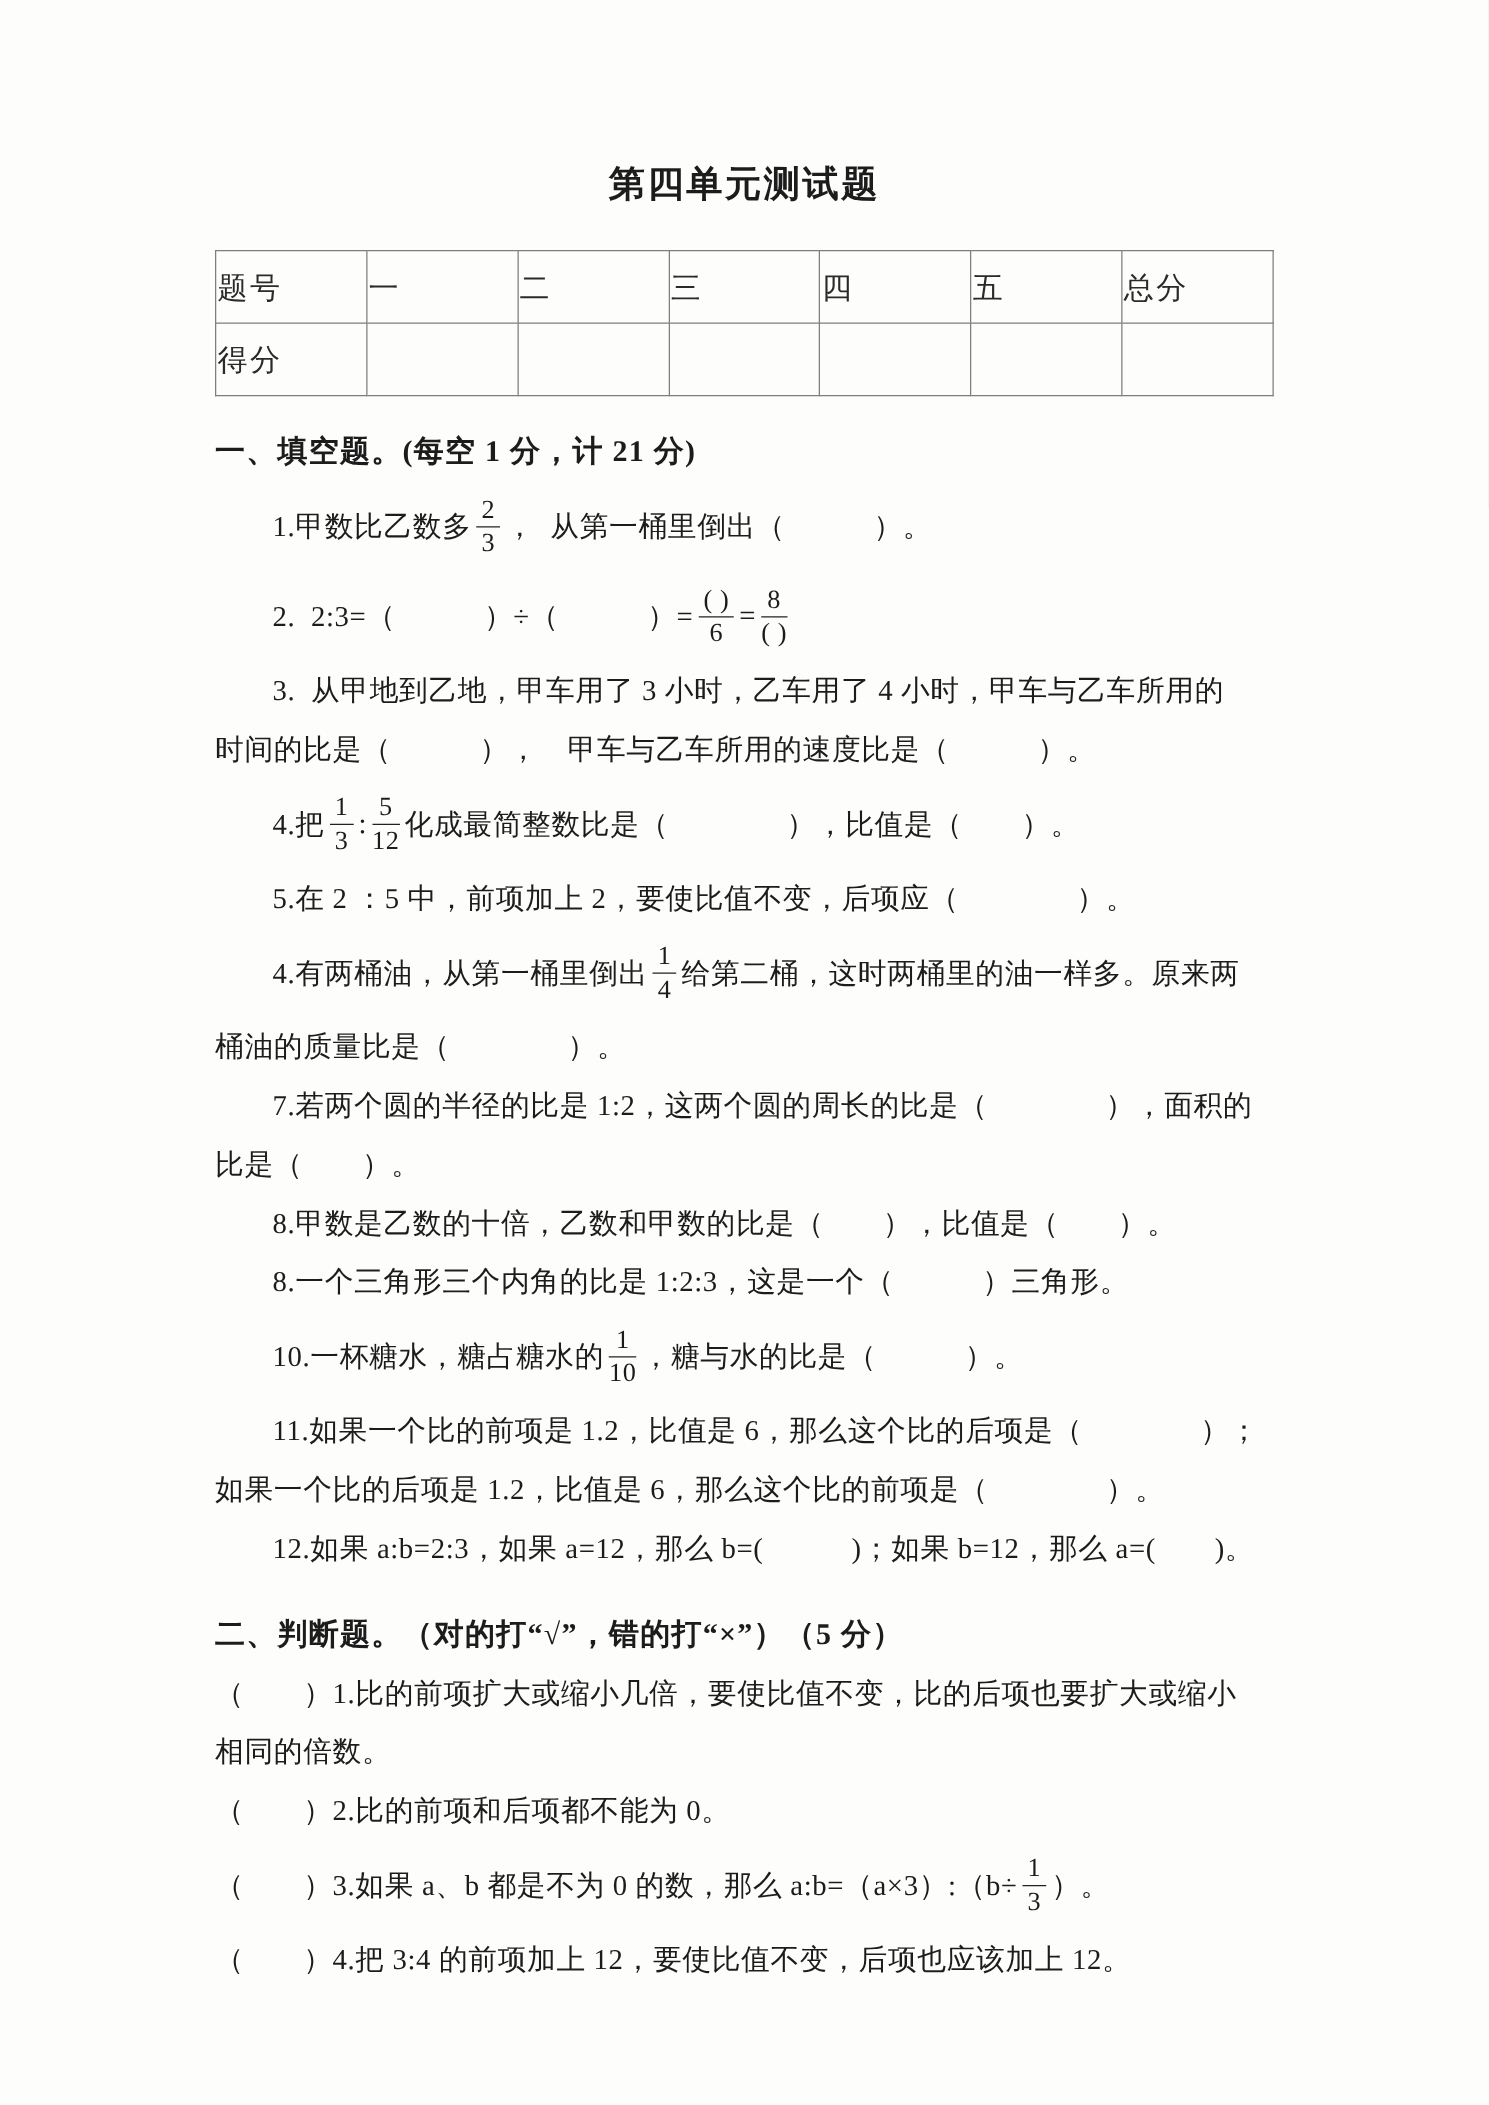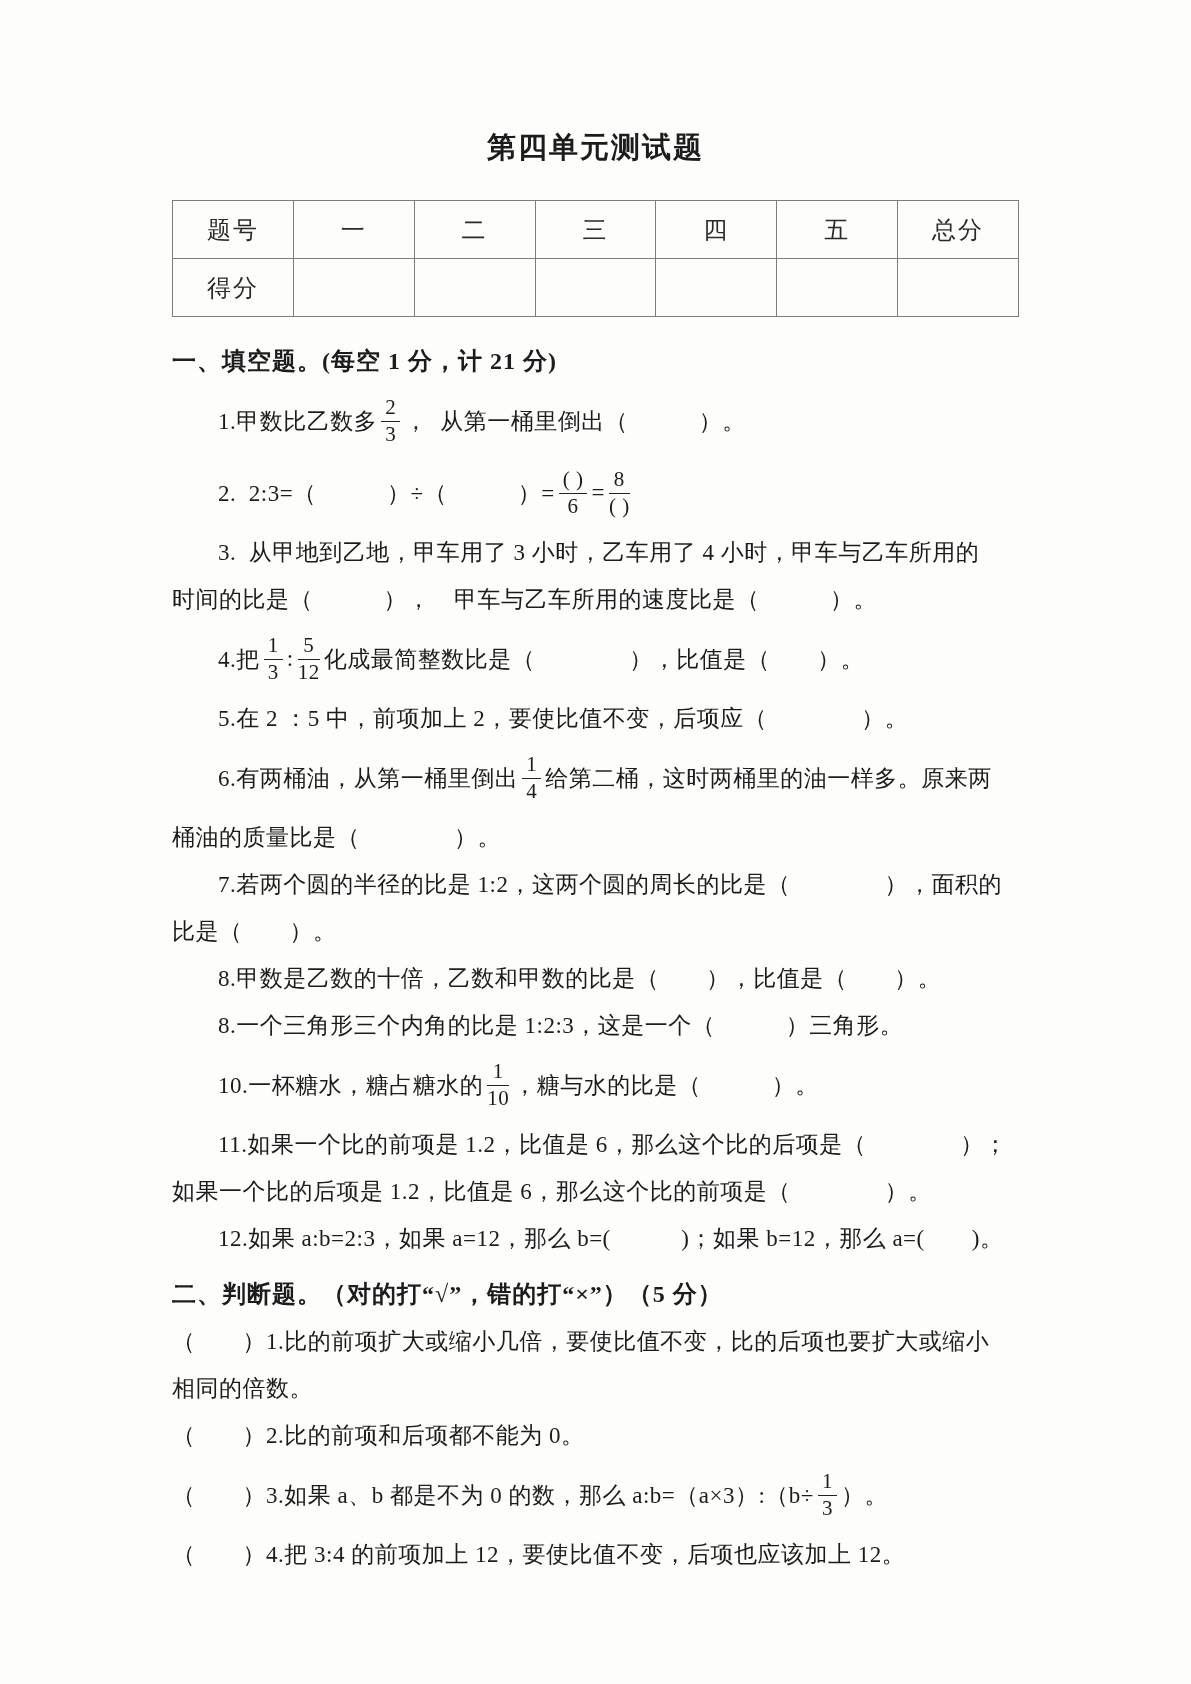--- a/index.html
+++ b/index.html
@@ -23,33 +23,33 @@
   }
   table.score-table {
     width:100%;
     border-collapse:collapse;
     table-layout:fixed;
     font-size:24px;
   }
   table.score-table td {
     border:1px solid #7e7e7e;
     height:55px;
-    text-align:center;
+    text-align:left;
     letter-spacing:2px;
     color:#2a2a2a;
     background:#fdfdfb;
   }
   .section-heading {
     font-size:24px;
     font-weight:700;
     letter-spacing:1px;
     margin:28px 0 8px 0;
     white-space:pre;
   }
-  .section-heading.second { margin-top:16px; }
+  .section-heading.second { margin-top:29px; }
   .questions { }
   .line {
     display:flex;
     align-items:center;
     white-space:pre;
     font-size:23px;
     height:47px;
     letter-spacing:0.5px;
   }
   .line.tall { height:72px; }
@@ -98,21 +98,21 @@
 
   <div id="sections">
       <div class="section-heading">一、填空题。(每空 1 分，计 21 分)</div>
       <div class="questions">
         <div class="line tall indent"><span class="seg">1.甲数比乙数多</span><span class="frac"><span class="num">2</span><span class="den">3</span></span><span class="seg">，  从第一桶里倒出（　　　）。</span></div>
         <div class="line tall indent"><span class="seg">2.  2:3=（　　　）÷（　　　）=</span><span class="frac"><span class="num">( )</span><span class="den">6</span></span><span class="seg">=</span><span class="frac"><span class="num">8</span><span class="den">( )</span></span></div>
         <div class="line indent"><span class="seg">3.  从甲地到乙地，甲车用了 3 小时，乙车用了 4 小时，甲车与乙车所用的</span></div>
         <div class="line"><span class="seg">时间的比是（　　　），　甲车与乙车所用的速度比是（　　　）。</span></div>
         <div class="line tall indent"><span class="seg">4.把</span><span class="frac"><span class="num">1</span><span class="den">3</span></span><span class="seg">:</span><span class="frac"><span class="num">5</span><span class="den">12</span></span><span class="seg">化成最简整数比是（　　　　），比值是（　　）。</span></div>
         <div class="line indent"><span class="seg">5.在 2 ：5 中，前项加上 2，要使比值不变，后项应（　　　　）。</span></div>
-        <div class="line tall indent"><span class="seg">6.有两桶油，从第一桶里倒出</span><span class="frac"><span class="num">1</span><span class="den">4</span></span><span class="seg">给第二桶，这时两桶里的油一样多。原来两</span></div>
+        <div class="line tall indent"><span class="seg">4.有两桶油，从第一桶里倒出</span><span class="frac"><span class="num">1</span><span class="den">4</span></span><span class="seg">给第二桶，这时两桶里的油一样多。原来两</span></div>
         <div class="line"><span class="seg">桶油的质量比是（　　　　）。</span></div>
         <div class="line indent"><span class="seg">7.若两个圆的半径的比是 1:2，这两个圆的周长的比是（　　　　），面积的</span></div>
         <div class="line"><span class="seg">比是（　　）。</span></div>
         <div class="line indent"><span class="seg">8.甲数是乙数的十倍，乙数和甲数的比是（　　），比值是（　　）。</span></div>
         <div class="line indent"><span class="seg">8.一个三角形三个内角的比是 1:2:3，这是一个（　　　）三角形。</span></div>
         <div class="line tall indent"><span class="seg">10.一杯糖水，糖占糖水的</span><span class="frac"><span class="num">1</span><span class="den">10</span></span><span class="seg">，糖与水的比是（　　　）。</span></div>
         <div class="line indent"><span class="seg">11.如果一个比的前项是 1.2，比值是 6，那么这个比的后项是（　　　　）；</span></div>
         <div class="line"><span class="seg">如果一个比的后项是 1.2，比值是 6，那么这个比的前项是（　　　　）。</span></div>
         <div class="line indent"><span class="seg">12.如果 a:b=2:3，如果 a=12，那么 b=(　　　)；如果 b=12，那么 a=(　　)。</span></div>
       </div>

